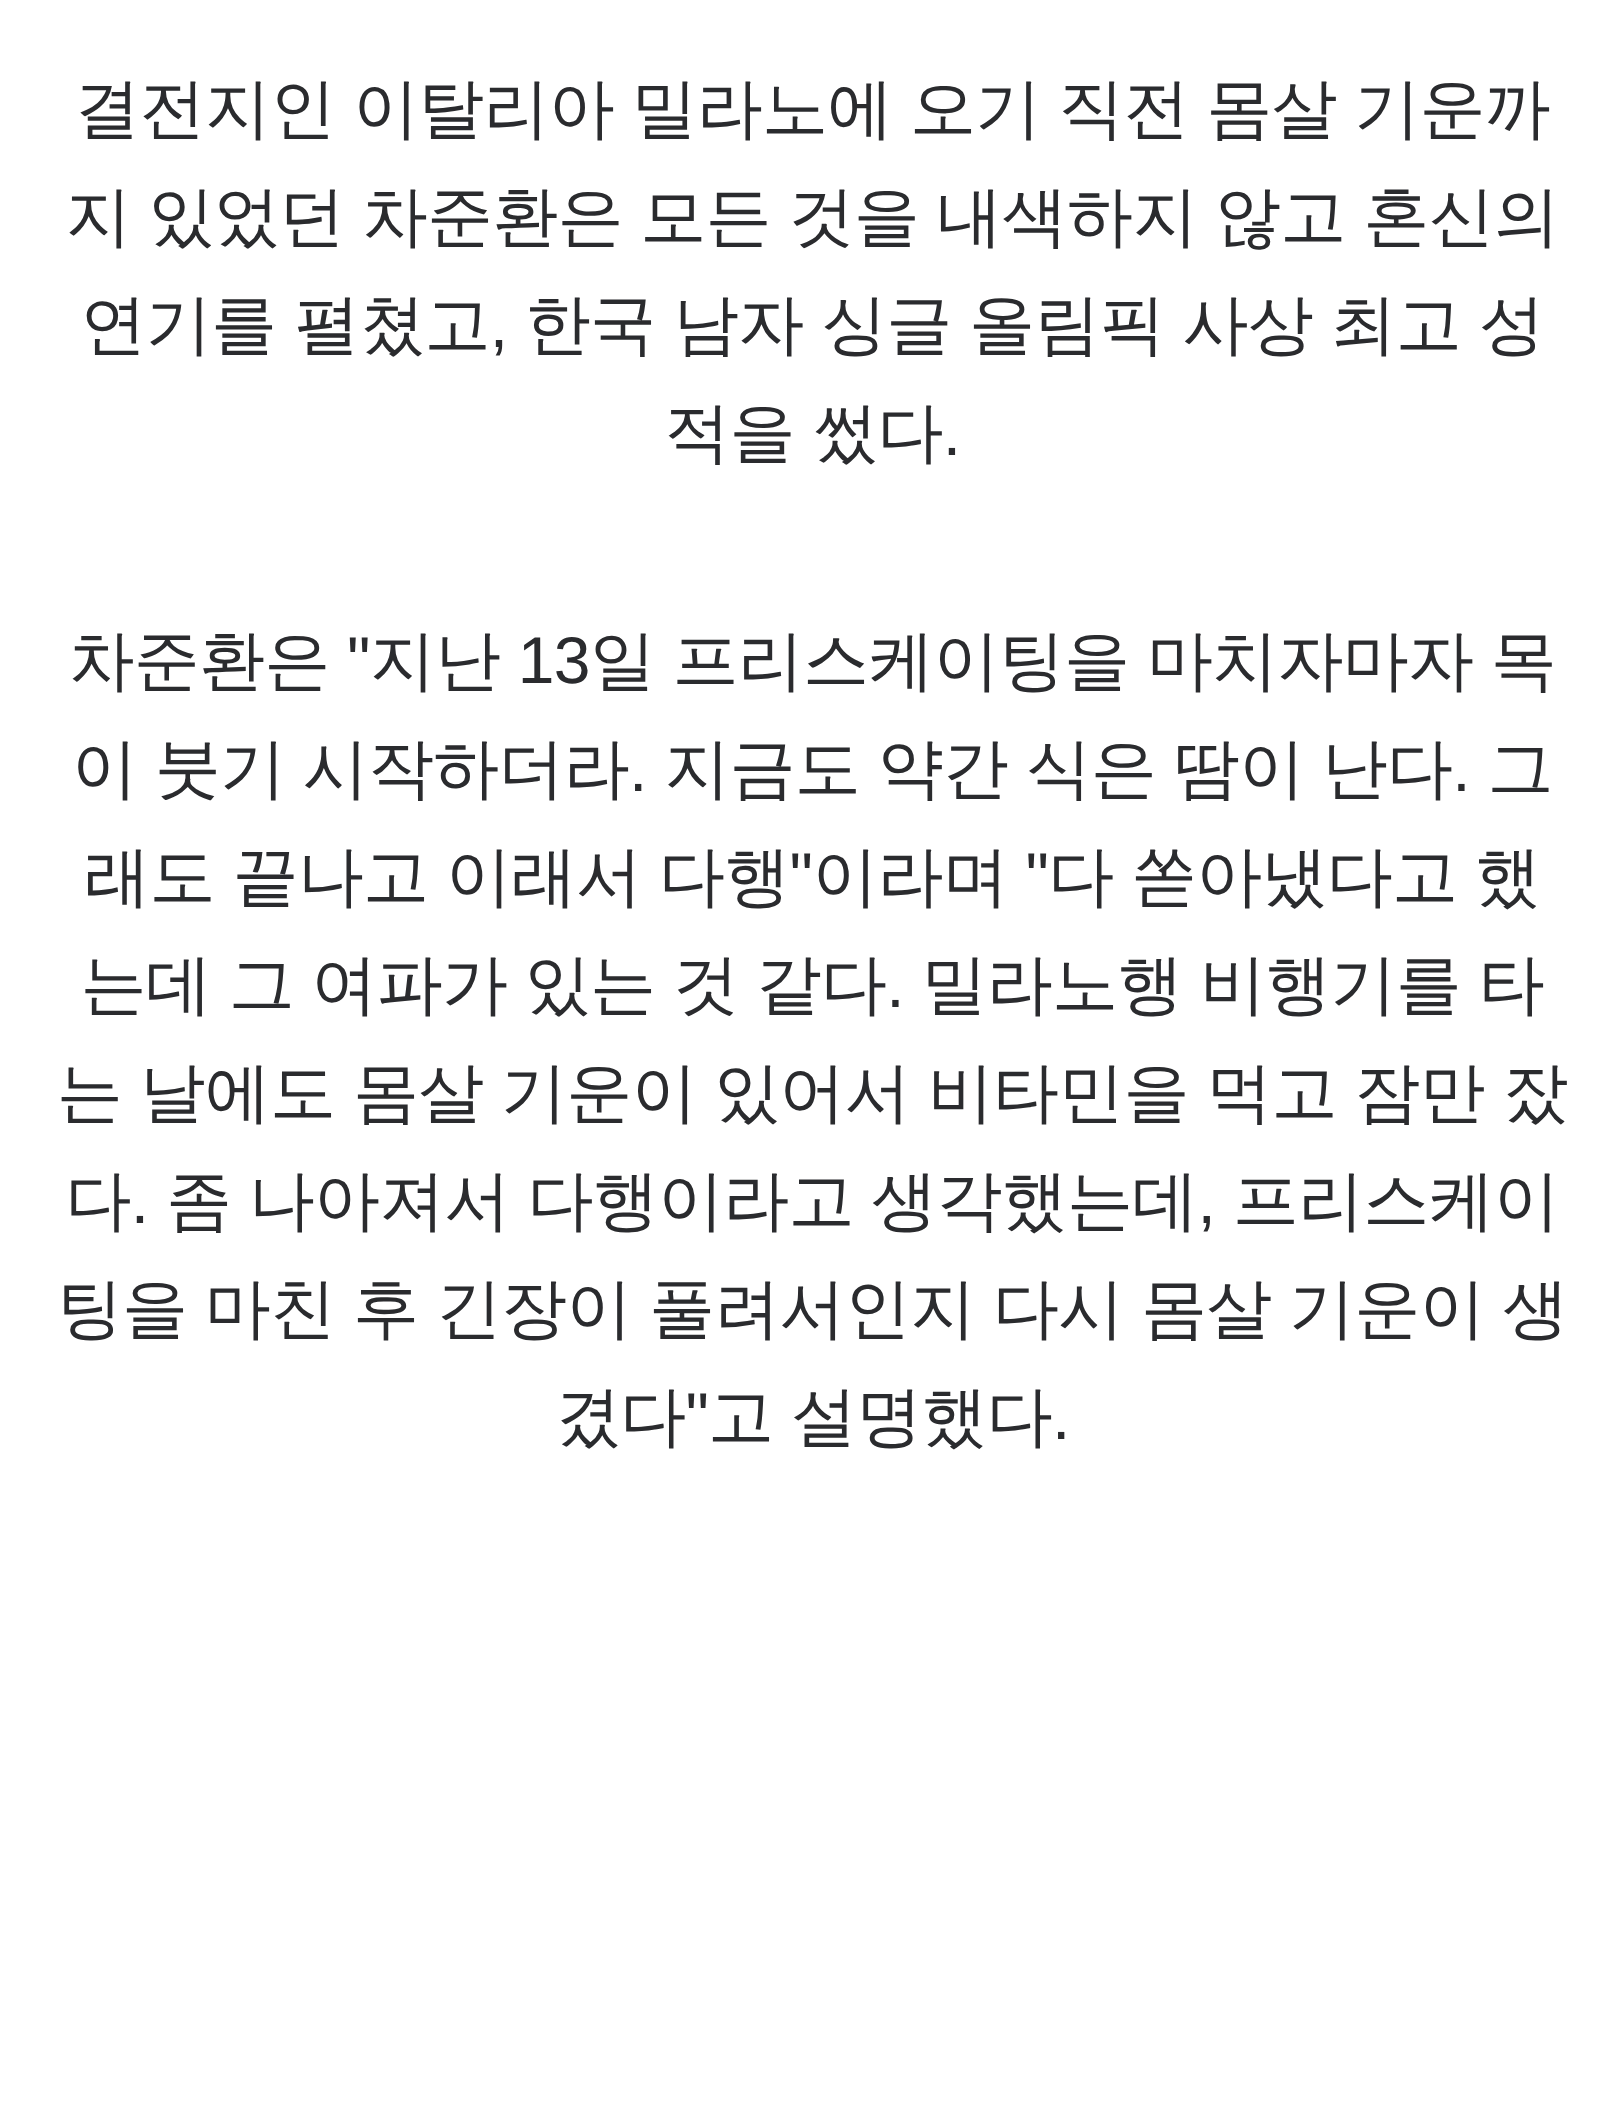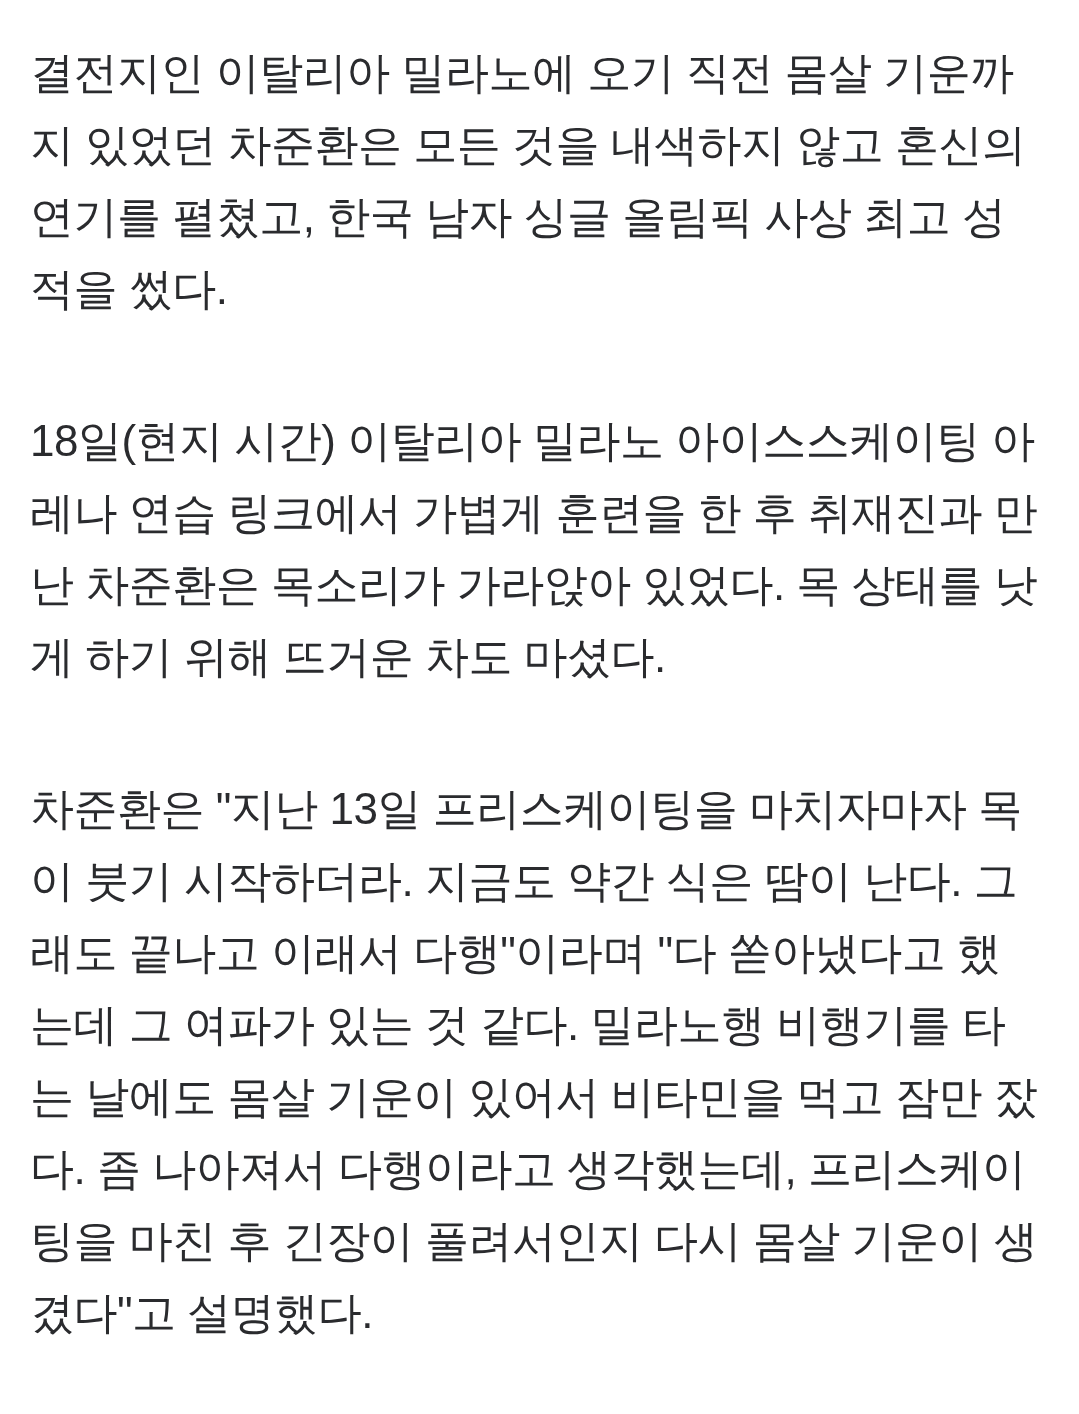--- a/index.html
+++ b/index.html
@@ -20,37 +20,34 @@
   }
   .para {
     margin: 0 0 80px 0;
     font-size: 44px;
     font-weight: 400;
     line-height: 72px;
     letter-spacing: -0.5px;
     color: #2a2b2e;
     white-space: pre-line;
     word-break: keep-all;
+    text-align: center;
   }
   .para:last-child {
     margin-bottom: 0;
   }
 </style>
 </head>
 <body>
 
 <main class="article-body">
   <p class="para">결전지인 이탈리아 밀라노에 오기 직전 몸살 기운까
 지 있었던 차준환은 모든 것을 내색하지 않고 혼신의
 연기를 펼쳤고, 한국 남자 싱글 올림픽 사상 최고 성
 적을 썼다.</p>
-  <p class="para">18일(현지 시간) 이탈리아 밀라노 아이스스케이팅 아
-레나 연습 링크에서 가볍게 훈련을 한 후 취재진과 만
-난 차준환은 목소리가 가라앉아 있었다. 목 상태를 낫
-게 하기 위해 뜨거운 차도 마셨다.</p>
   <p class="para">차준환은 "지난 13일 프리스케이팅을 마치자마자 목
 이 붓기 시작하더라. 지금도 약간 식은 땀이 난다. 그
 래도 끝나고 이래서 다행"이라며 "다 쏟아냈다고 했
 는데 그 여파가 있는 것 같다. 밀라노행 비행기를 타
 는 날에도 몸살 기운이 있어서 비타민을 먹고 잠만 잤
 다. 좀 나아져서 다행이라고 생각했는데, 프리스케이
 팅을 마친 후 긴장이 풀려서인지 다시 몸살 기운이 생
 겼다"고 설명했다.</p>
 </main>
 

